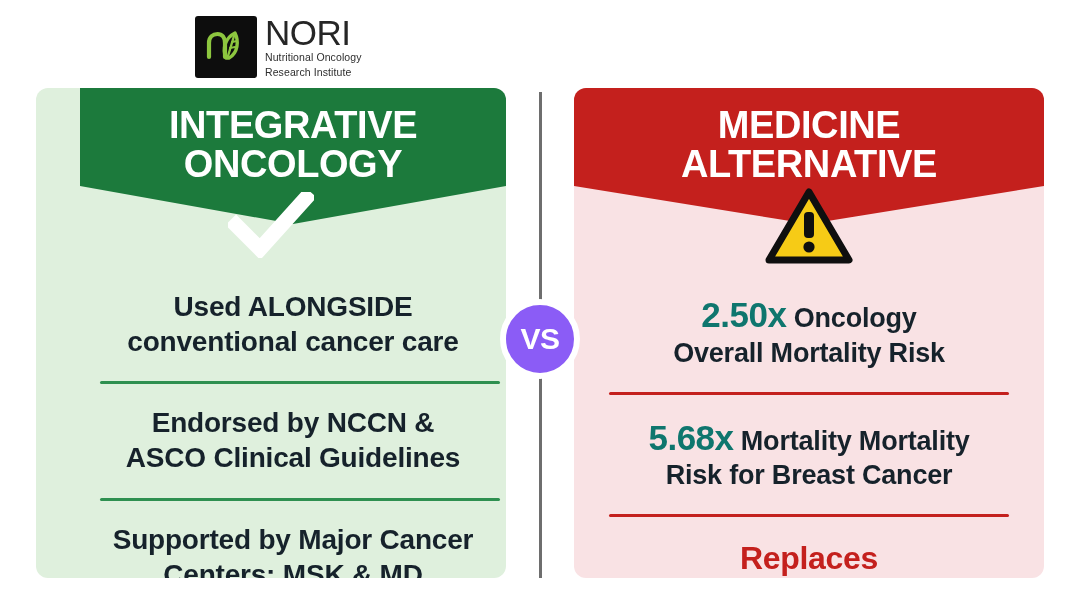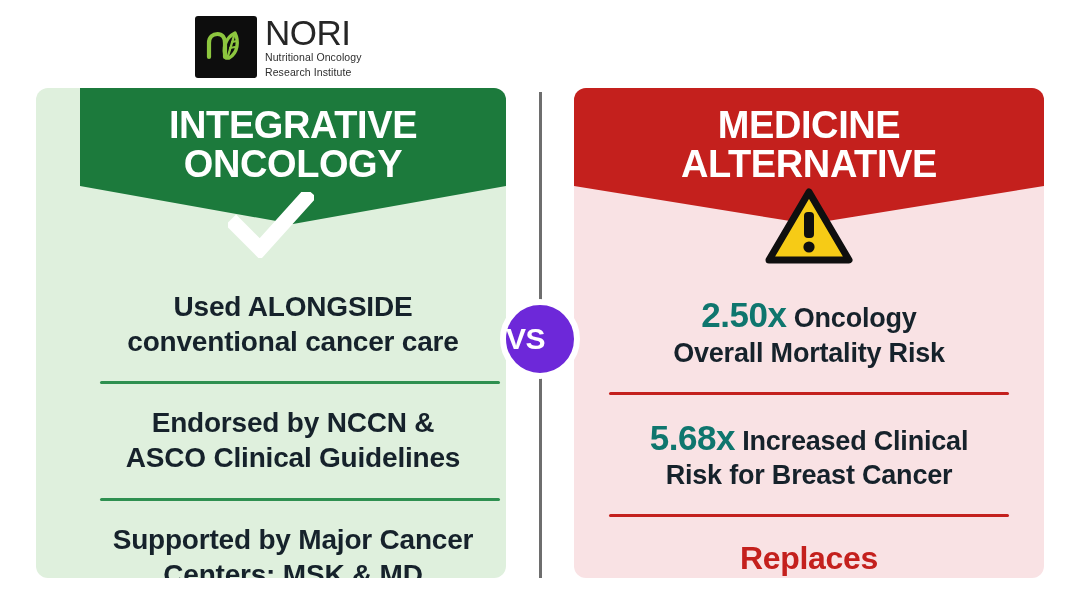--- a/index.html
+++ b/index.html
@@ -159,24 +159,25 @@
     height: 486px;
     background: #6e6e6e;
   }
   .vs-badge {
     position: absolute;
     left: 500px;
     top: 299px;
     width: 80px;
     height: 80px;
     border-radius: 50%;
-    background: #6d28d9;
+    background: #8b5cf6;
     border: 6px solid #ffffff;
     display: flex;
     align-items: center;
+    justify-content: center;
     z-index: 10;
   }
   .vs-text {
     color: #ffffff;
     font-weight: 700;
     font-size: 30px;
     letter-spacing: -0.5px;
   }
 </style>
 </head>
@@ -263,21 +264,21 @@
       <div>
         <span class="multiplier">2.50x</span><span> Oncology</span>
       </div>
       <div>Overall Mortality Risk</div>
     </div>
 
     <div class="rule rule-red"></div>
 
     <div class="stat-line">
       <div>
-        <span class="multiplier">5.68x</span><span> Increased Clinical</span>
+        <span class="multiplier">5.68x</span><span> Mortality Mortality</span>
       </div>
       <div>Risk for Breast Cancer</div>
     </div>
 
     <div class="rule rule-red"></div>
 
     <div class="emph-red">
       <div>Replaces</div>
       <div>Conventional Care</div>
     </div>

